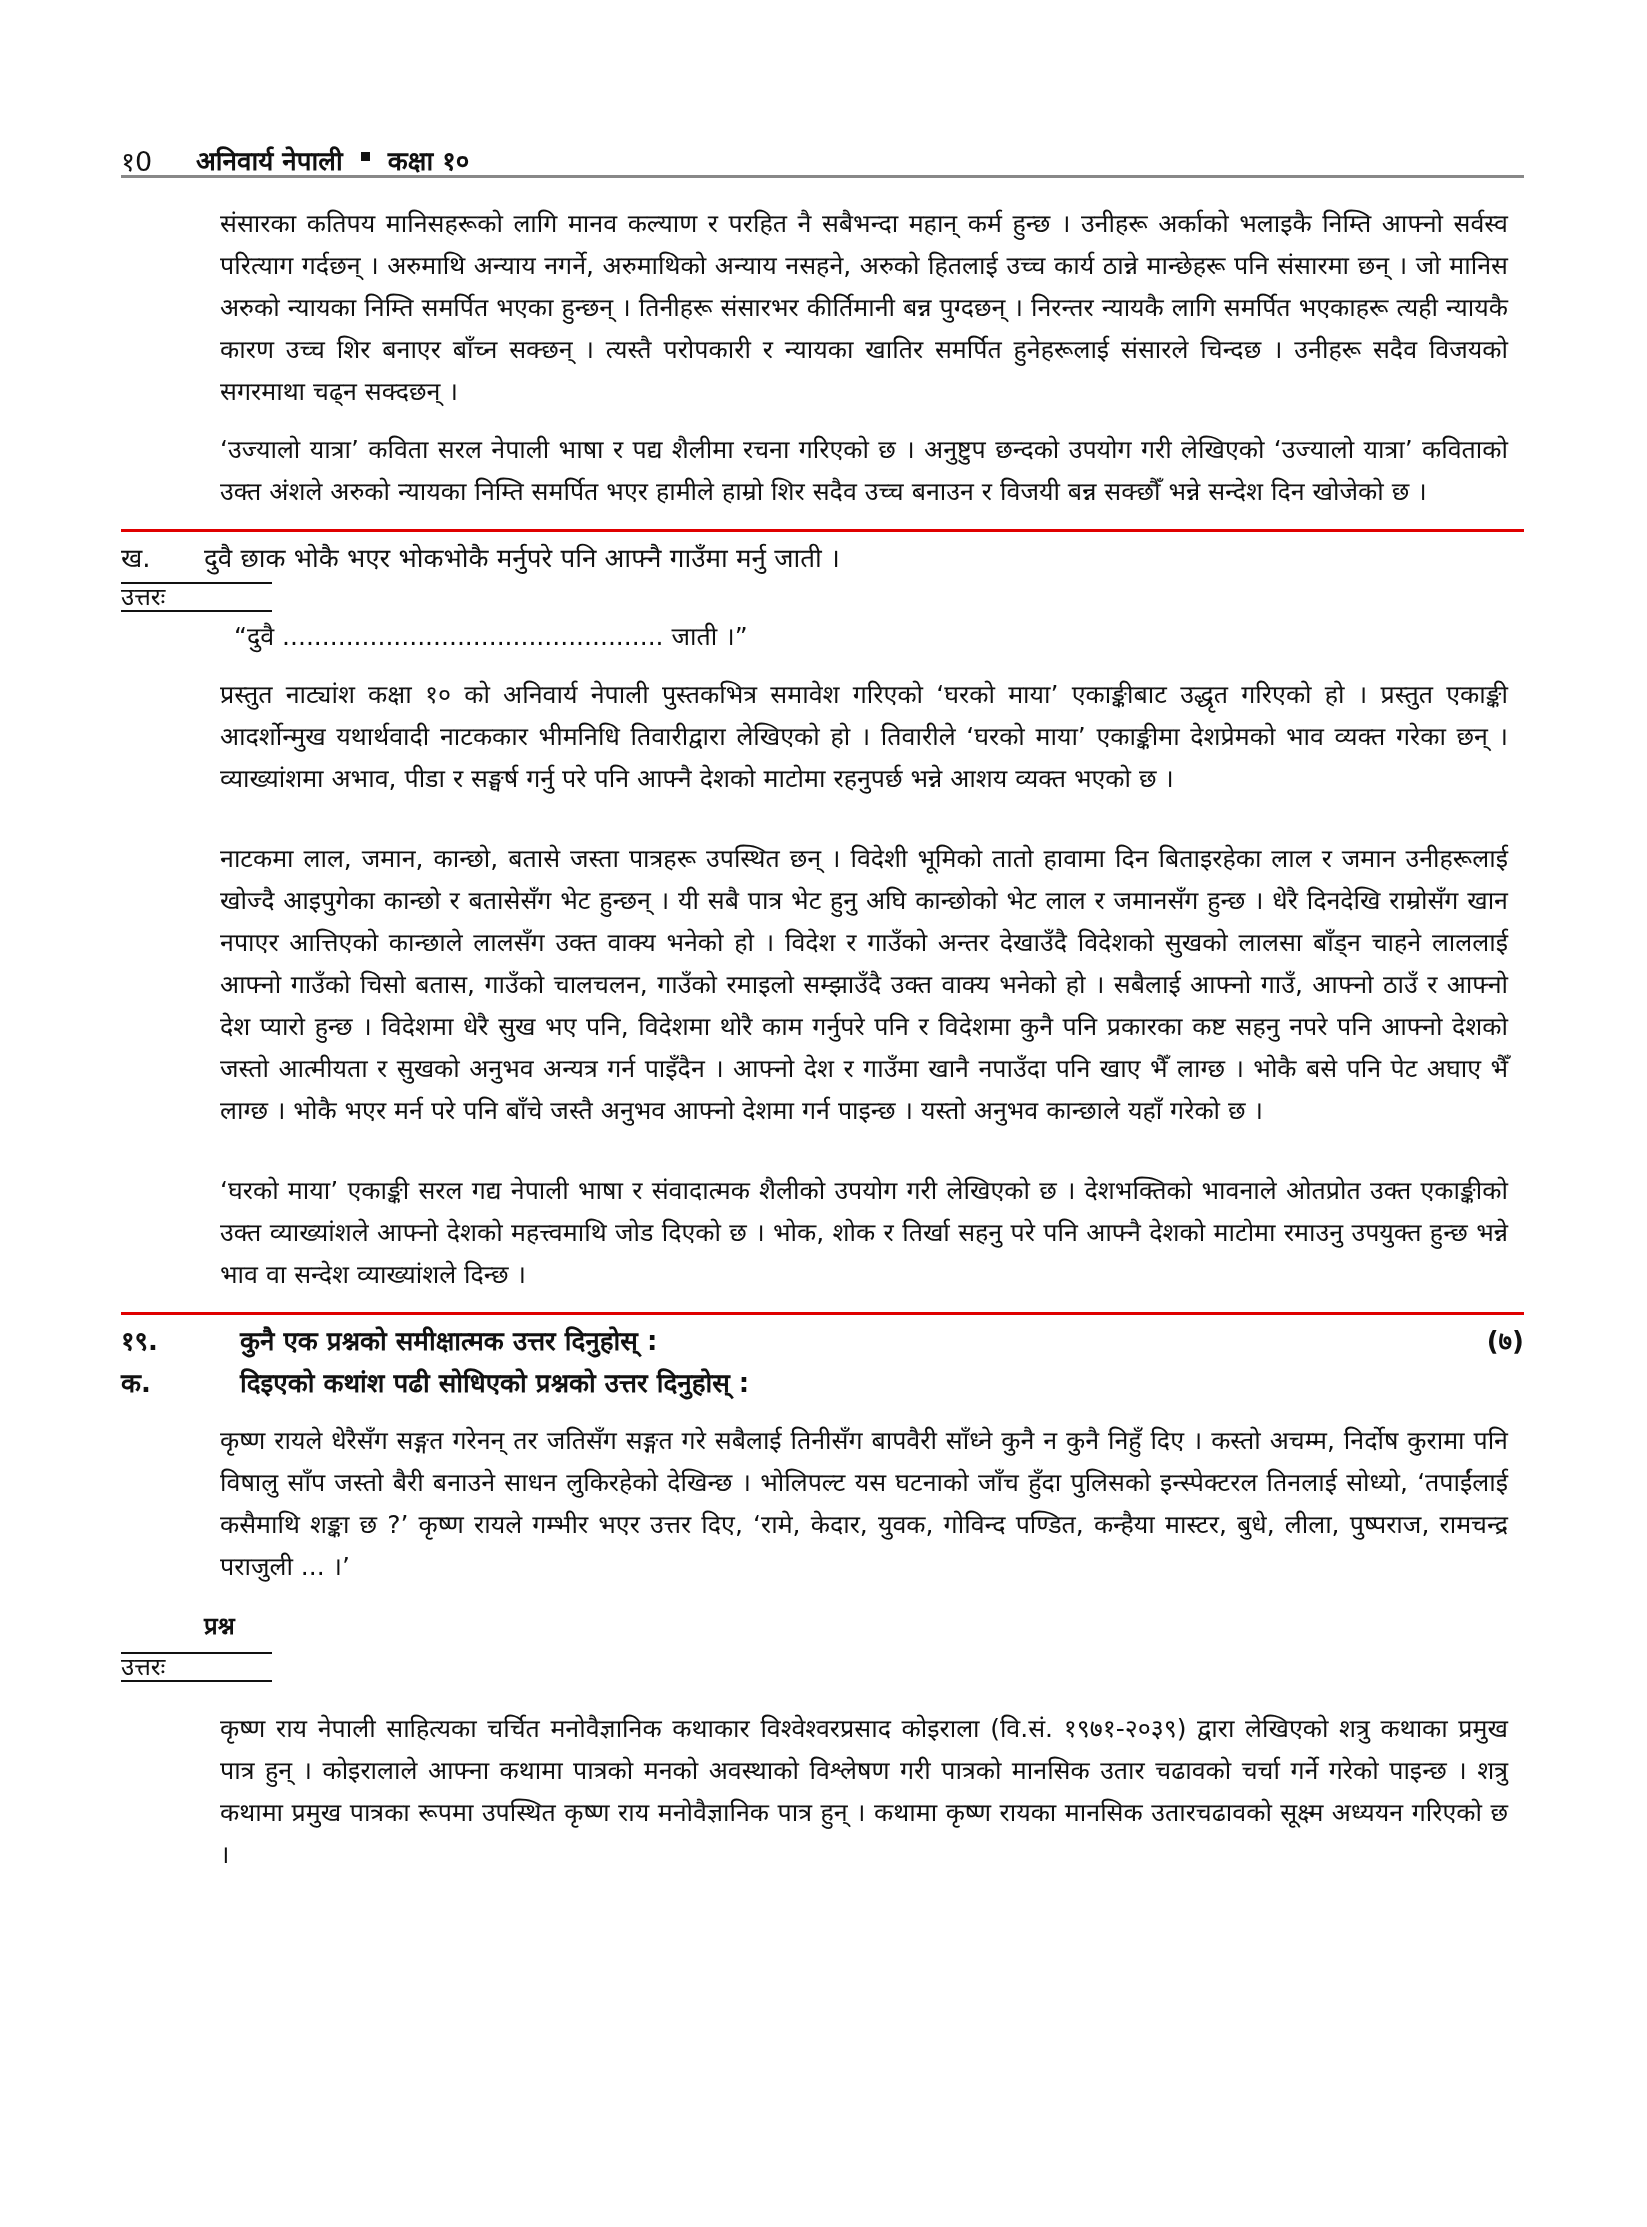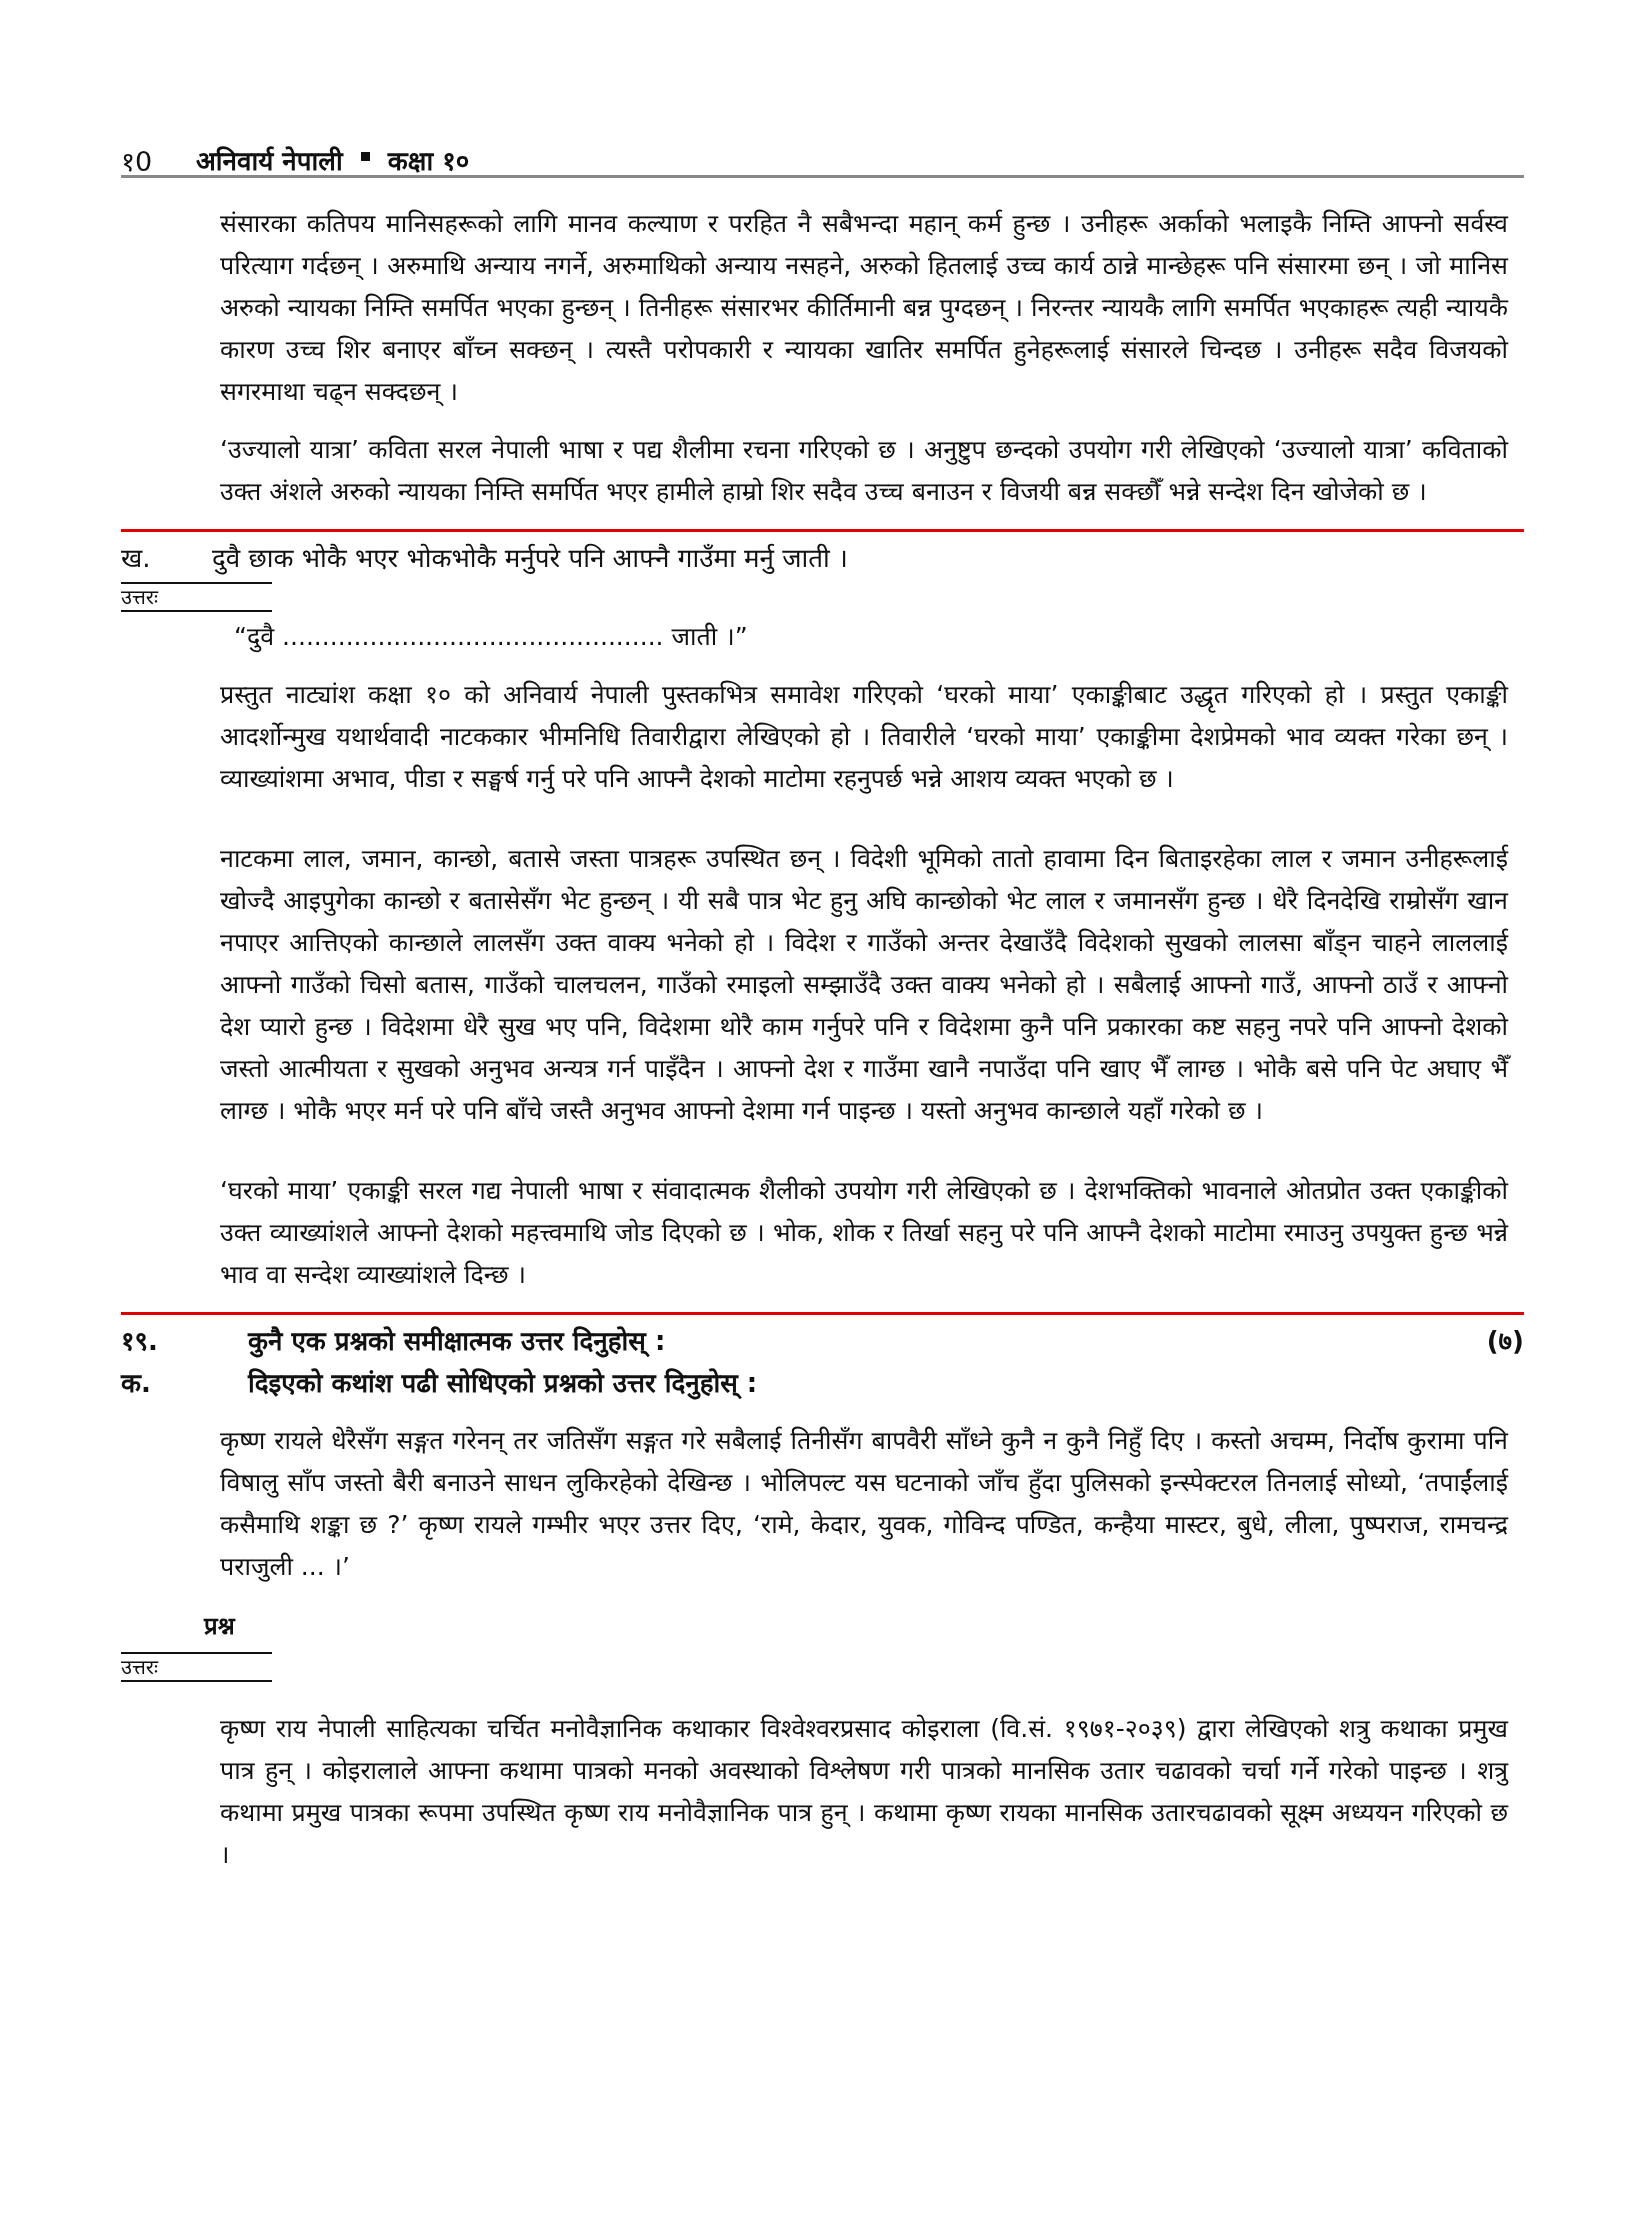--- a/index.html
+++ b/index.html
@@ -9,24 +9,24 @@
   .header { position: absolute; top: 142px; left: 0; width: 1403px; height: 38px; }
   .page-num { position: absolute; left: 0; top: 0; font-weight: normal; font-size: 27px; }
   .running-title { position: absolute; left: 75px; top: 0; font-weight: bold; font-size: 26px; }
   .running-title .bullet { display: inline-block; width: 9px; height: 9px; background: #111; margin: 0 9px; vertical-align: 9px; }
   .header-rule { position: absolute; top: 175px; left: 0; width: 1403px; height: 3px; background: #888888; }
   .body { position: absolute; top: 187px; left: 0; width: 1403px; }
   p.para { margin: 16px; padding-left: 83px; font-size: 25px; line-height: 42px; text-align: justify; text-align-last: left; }
   .red-rule { height: 3px; background: #e00000; margin: 4.5px 0 4.5px 0; }
   .qrow { display: flex; font-size: 26px; line-height: 42px; }
   .qrow .qnum { width: 83px; flex: none; }
-  .qrow .qtext { flex: 1; margin-left: 8px; }
+  .qrow .qtext { flex: 1; }
   .qrow.bold { font-weight: bold; font-size: 26px; gap: 36px; }
   .qrow .marks { flex: none; }
-  .answer-label { display: inline-block; border-top: 2.3px solid #111; border-bottom: 2.3px solid #111; width: 151px; font-size: 20px; line-height: 26px; margin: 3px 0 4.5px 0; }
+  .answer-label { display: inline-block; border-top: 2.3px solid #111; border-bottom: 2.3px solid #111; width: 151px; font-size: 24px; line-height: 26px; margin: 3px 0 4.5px 0; }
   .quote-line { padding-left: 113px; font-size: 25px; line-height: 42px; }
   .subhead { padding-left: 83px; font-weight: bold; font-size: 24px; line-height: 45px; }
   .gap { height: 6px; }
 </style>
 </head>
 <body>
 
 <div class="page">
 
   <div class="header">

